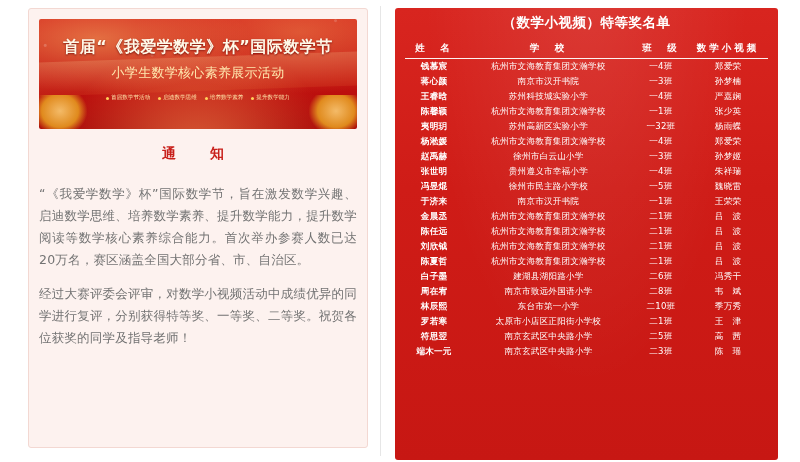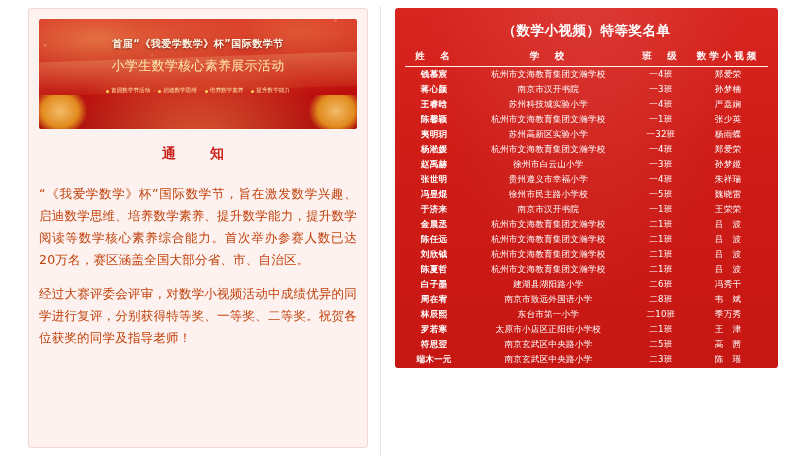--- a/index.html
+++ b/index.html
@@ -55,21 +55,21 @@
   }
   .banner-ribbon{
     position:absolute;left:0;right:0;top:38px;height:34px;
     background:linear-gradient(180deg, rgba(255,235,170,.18), rgba(255,160,70,.10));
     transform:skewY(-2deg);
   }
   .banner-title{
     position:relative;
     text-align:center;
     color:#fff9e8;
-    font-size:10px;
+    font-size:16px;
     font-weight:bold;
     letter-spacing:.5px;
     padding-top:18px;
     text-shadow:0 1px 2px rgba(90,0,0,.7);
   }
   .banner-sub{
     position:relative;
     text-align:center;
     color:#ffe9b0;
     font-size:13px;
@@ -105,21 +105,21 @@
   .notice-head{
     text-align:center;
     margin:16px 0 20px 0;
     color:#c8201b;
     font-size:14px;
     font-weight:bold;
     letter-spacing:10px;
   }
   .notice-body p{
     margin:0 0 12px 0;
-    color:#c2410c;
+    color:#737373;
     font-size:12.5px;
     line-height:22px;
     text-align:justify;
     letter-spacing:.2px;
   }
 
   
   .divider{
     width:1px;
     margin:6px 0;
@@ -129,23 +129,23 @@
   
   .right-col{
     flex:1;
     padding:8px 22px 8px 14px;
     box-sizing:border-box;
   }
   .right-card{
     background:#d0211c;
     background:linear-gradient(180deg,#d8251f 0%,#cf1c17 40%,#c71713 100%);
     border-radius:3px;
-    height:360px;
+    height:452px;
     box-sizing:border-box;
-    padding:8px 10px 6px 10px;
+    padding:0 10px 6px 10px;
     color:#fff;
     position:relative;
     overflow:hidden;
   }
   .right-card:before{
     content:"";
     position:absolute;inset:0;
     background:radial-gradient(ellipse at 50% -10%, rgba(255,255,255,.10), rgba(255,255,255,0) 60%);
     pointer-events:none;
   }

